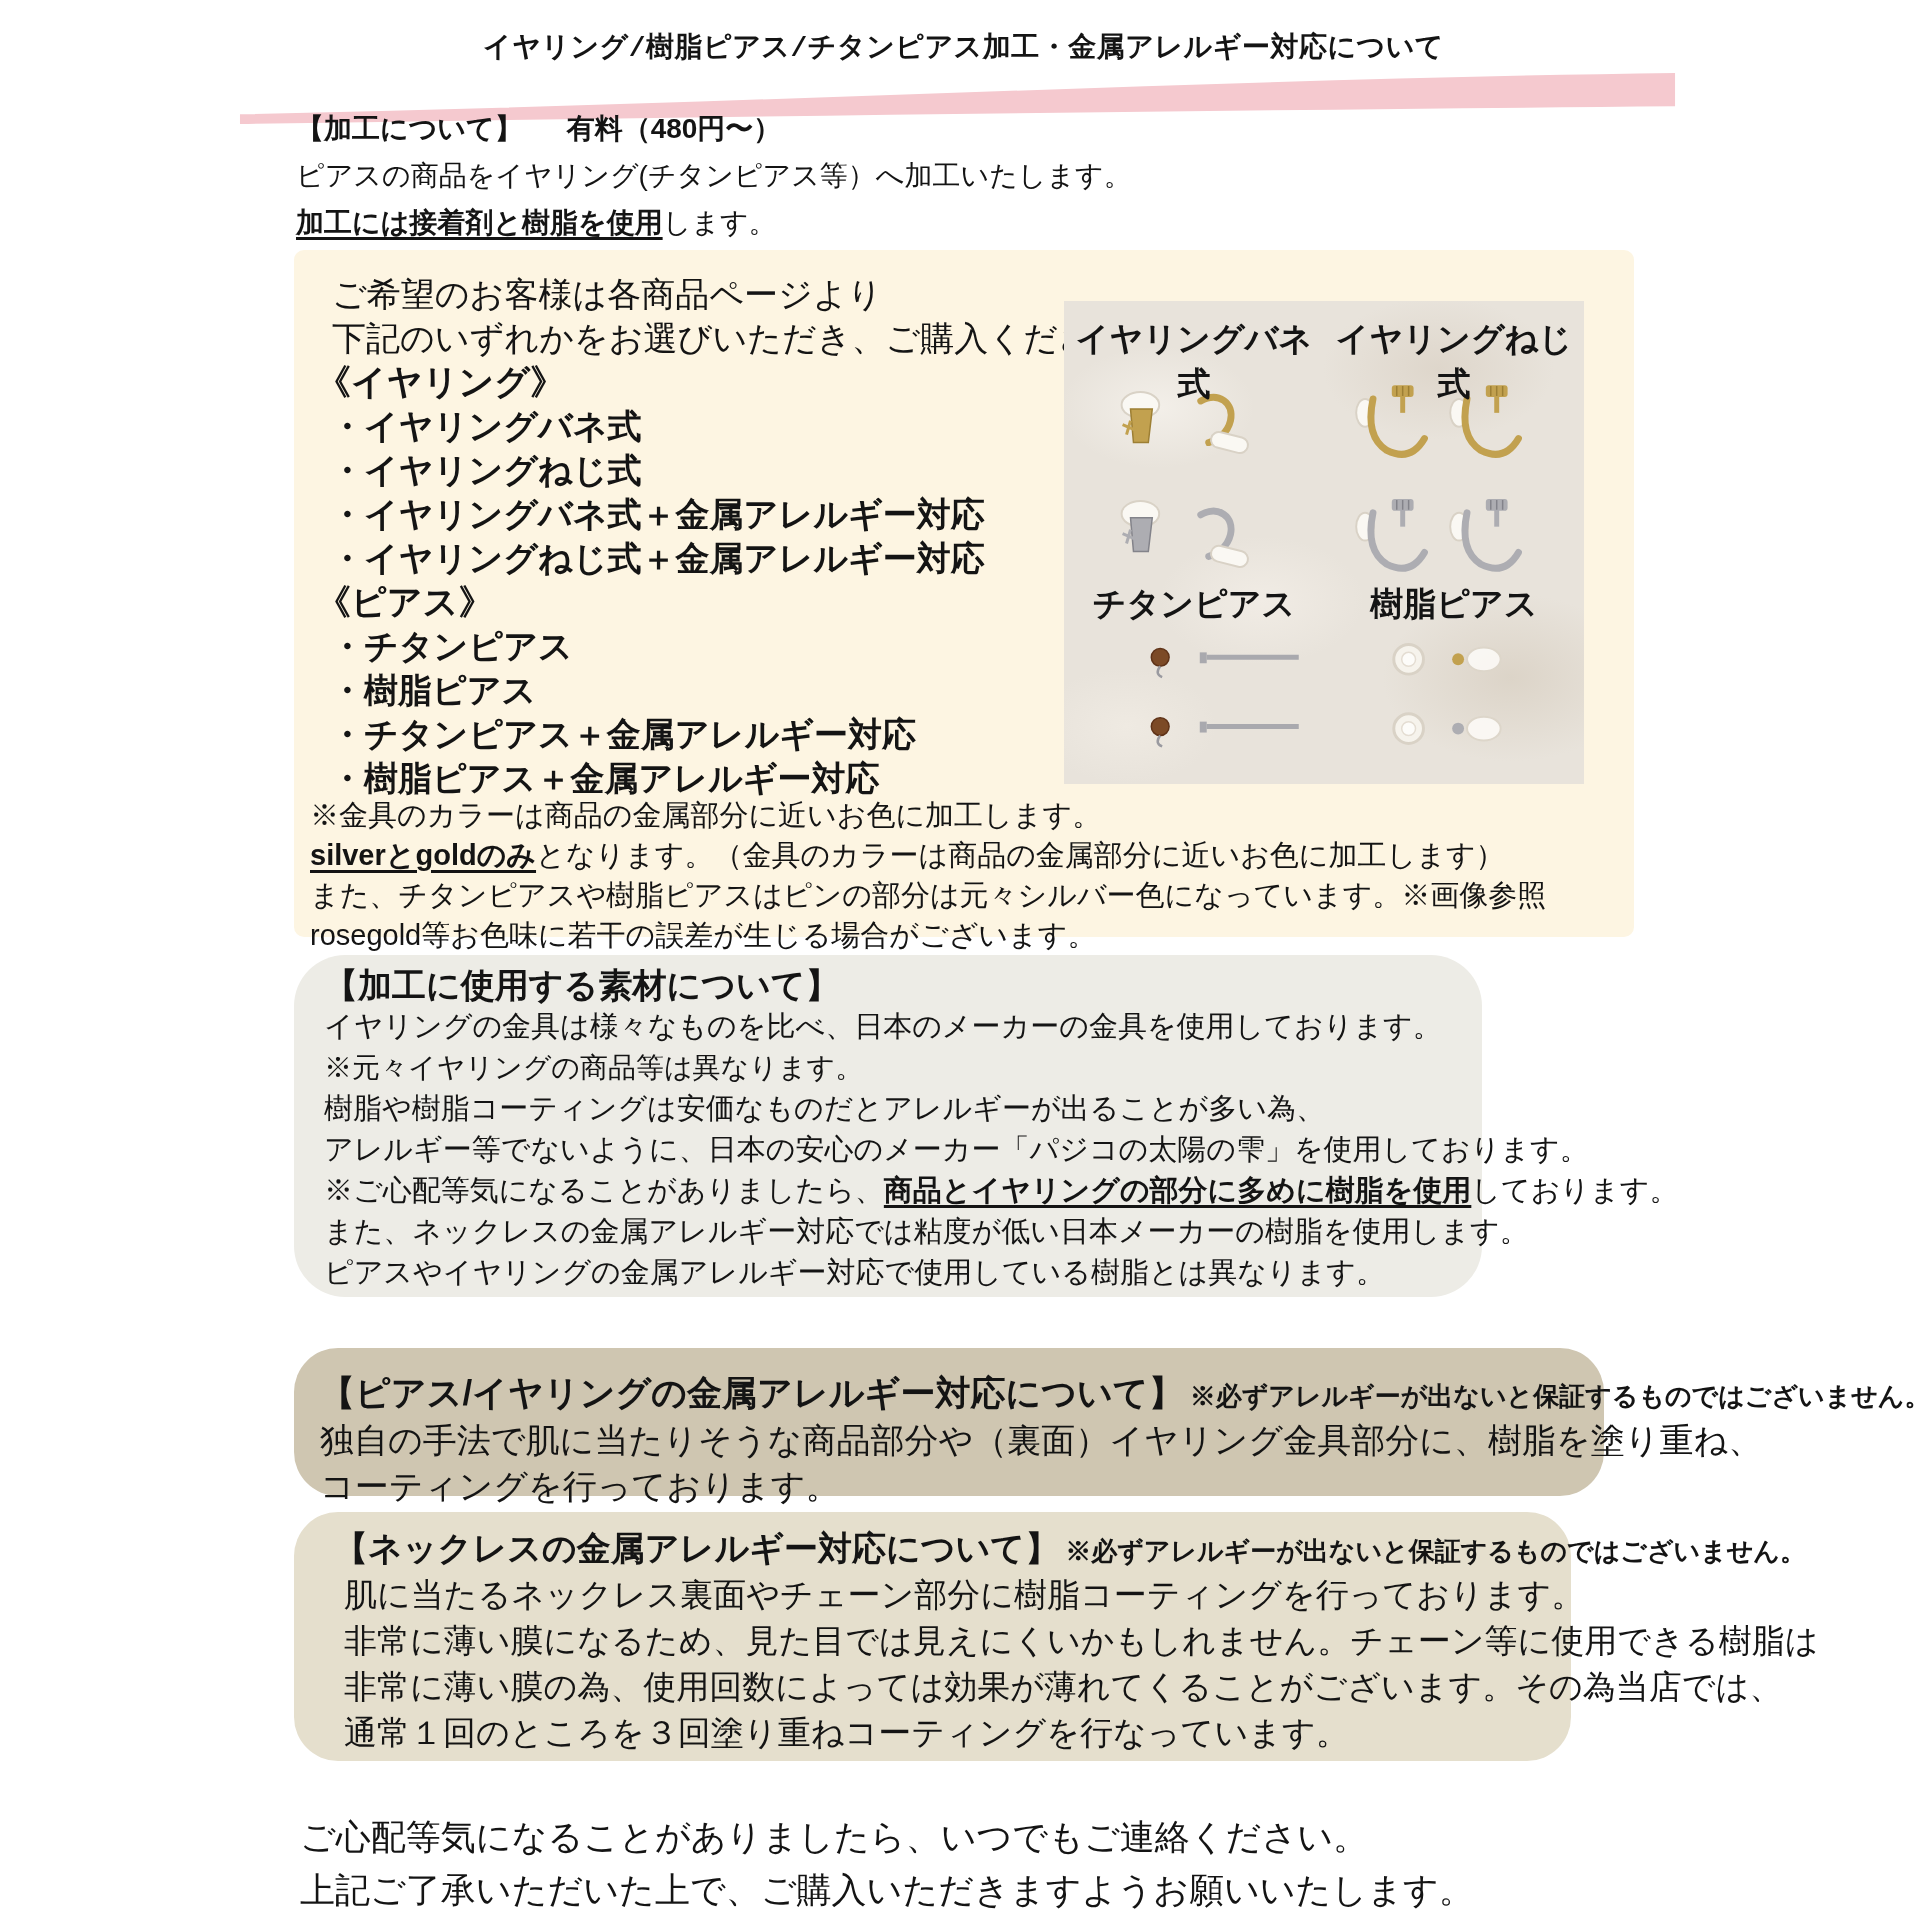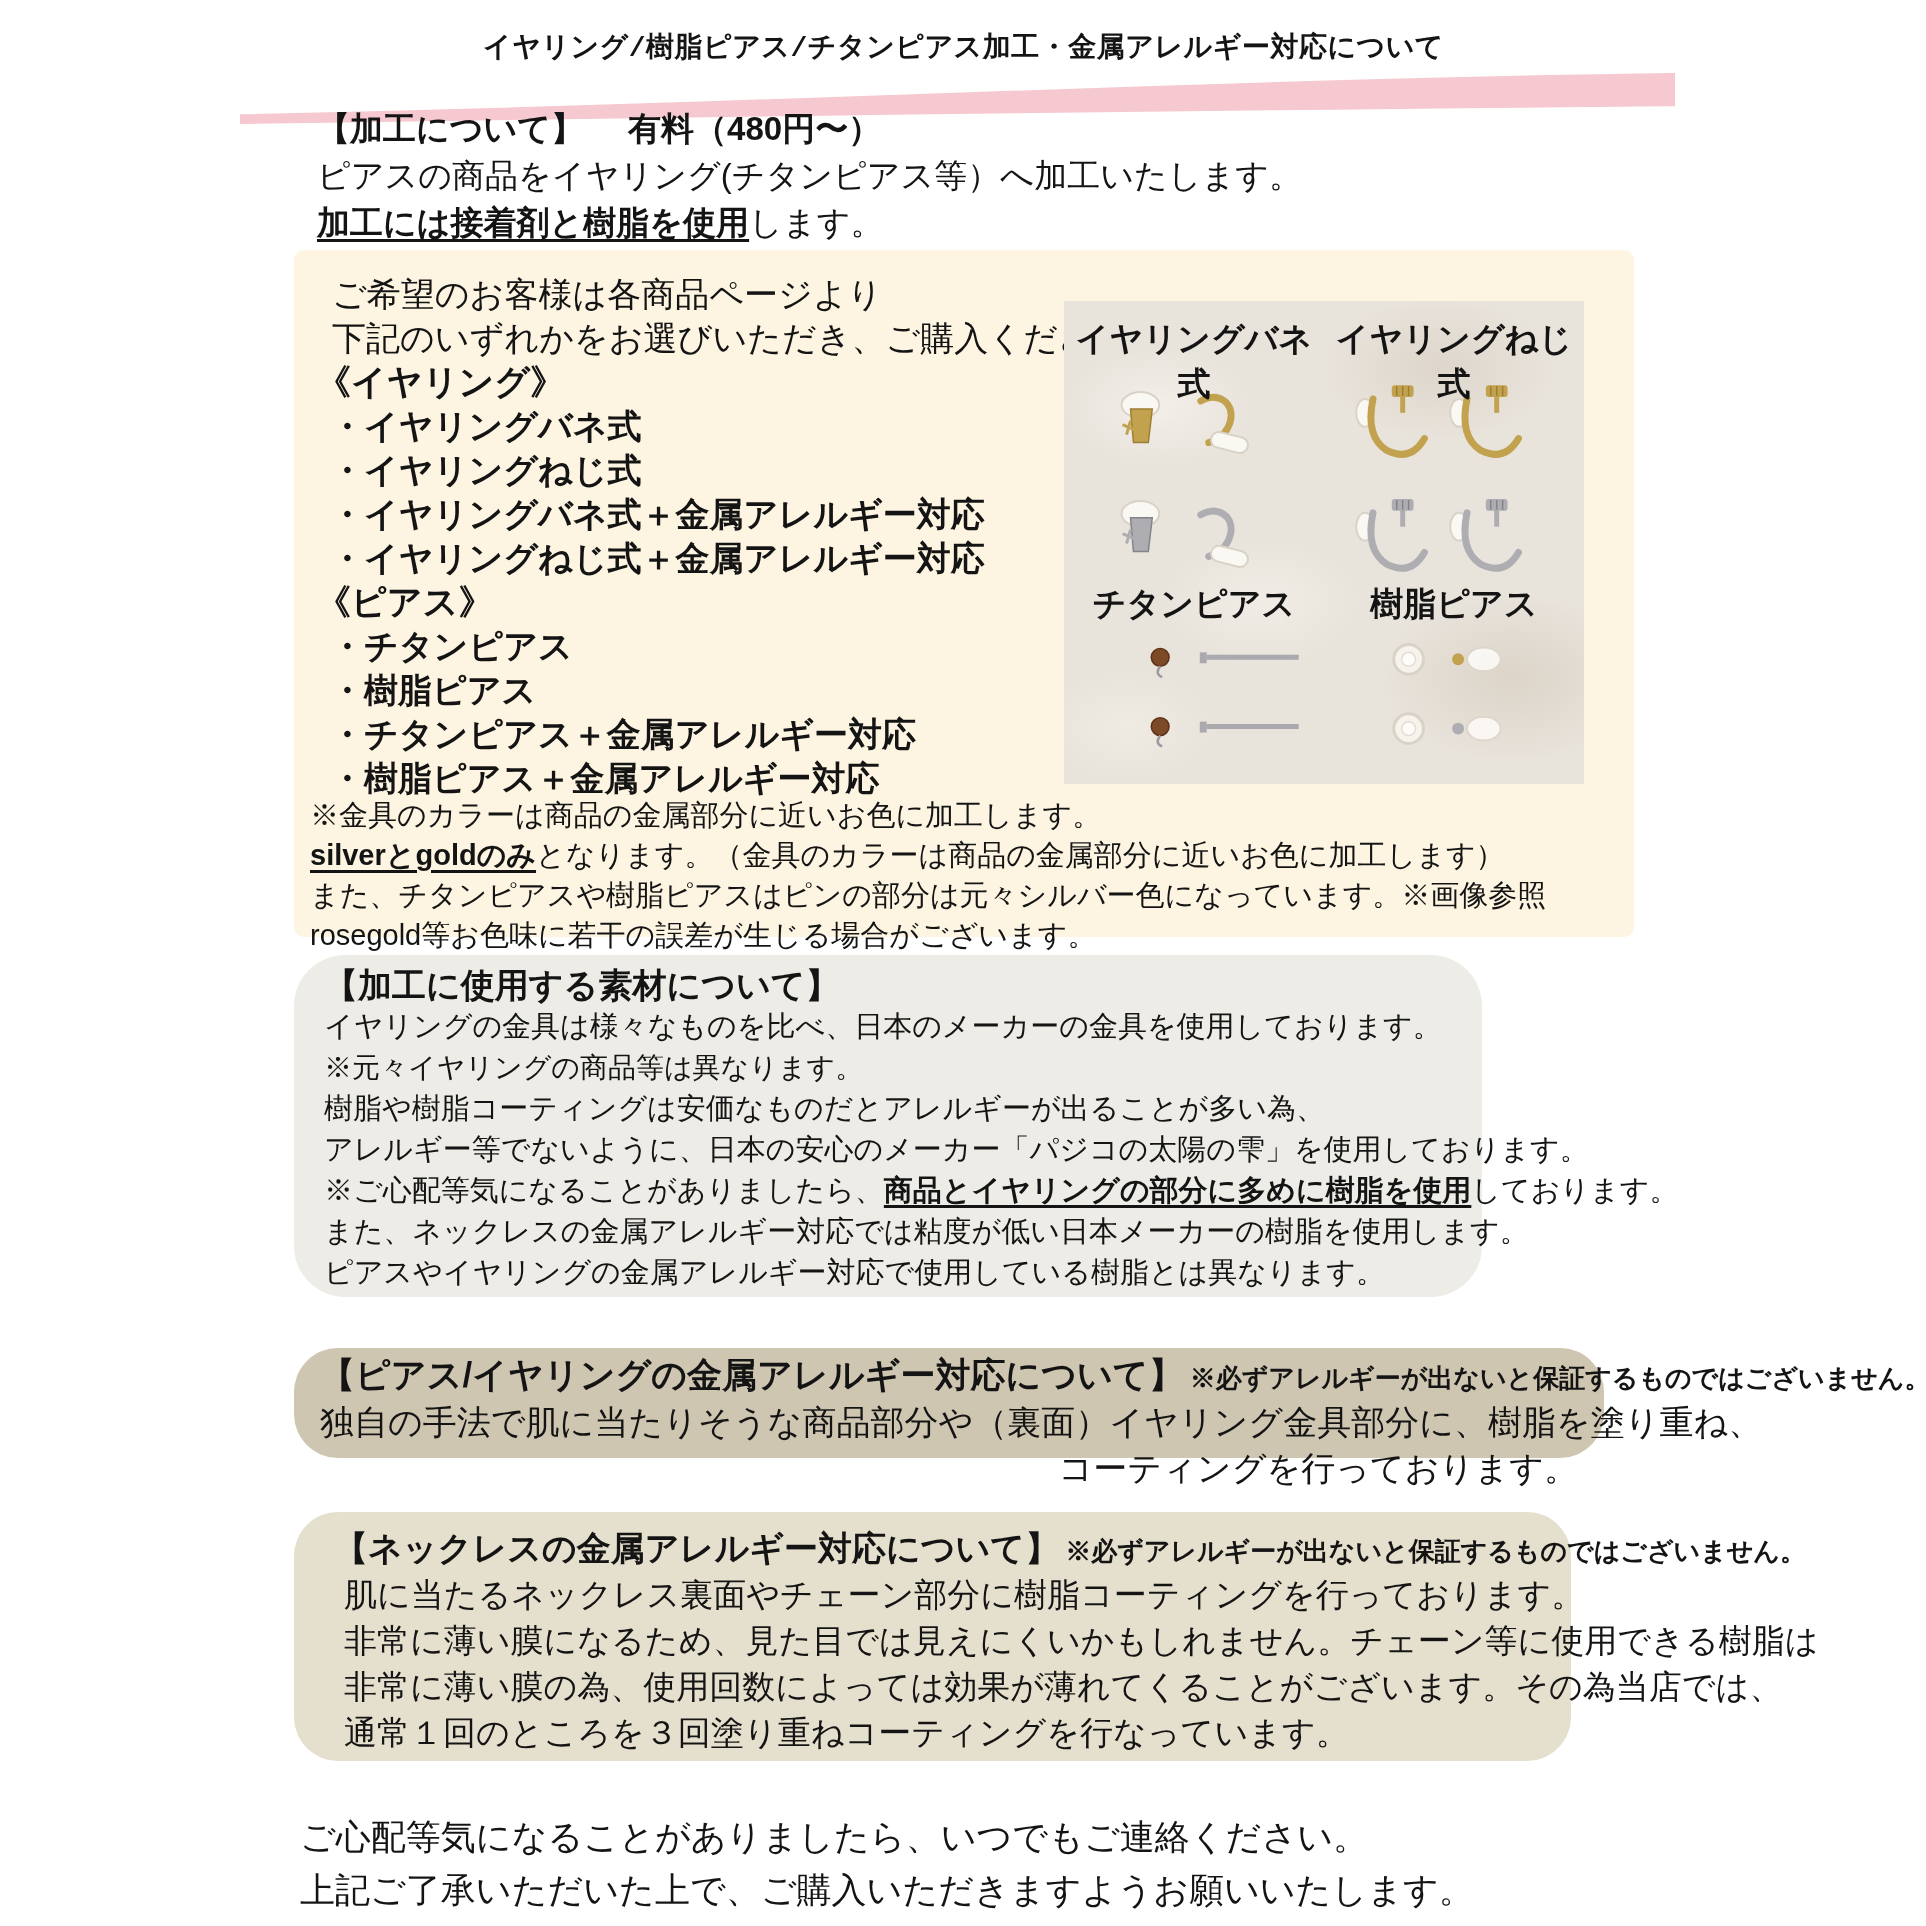--- a/index.html
+++ b/index.html
@@ -12,30 +12,30 @@
 
   
   .title-wrap{position:absolute;left:0;top:16px;width:1927px;text-align:center;}
   .swoosh{position:absolute;left:238px;top:51px;width:1441px;height:61px;z-index:0;}
   h1.page-title{
     position:relative;z-index:1;margin:16px;font-size:28px;font-weight:700;
     letter-spacing:0.5px;line-height:1.2;font-family:Liberation Mono, monospace;
   }
 
   
-  .intro{position:absolute;left:317px;top:105px;font-size:33px;line-height:47px;}
+  .intro{position:absolute;left:296px;top:105px;font-size:28px;line-height:47px;}
   .intro .l1{font-weight:700;}
   .intro .price{margin-left:44px;}
   .u-bold{font-weight:700;text-decoration:underline;text-underline-offset:5px;text-decoration-thickness:3px;}
 
   
   .box{position:absolute;box-sizing:border-box;}
   .cream-box{left:294px;top:250px;width:1340px;height:687px;background:#fdf5e2;border-radius:10px;}
   .gray-box{left:294px;top:955px;width:1188px;height:342px;background:#edece6;border-radius:51px;padding:10px 30px;}
-  .tan-box{left:294px;top:1348px;width:1310px;height:110px;background:#cfc6b1;border-radius:44px;padding:4px 26px;text-align:right;}
+  .tan-box{left:294px;top:1348px;width:1310px;height:148px;background:#cfc6b1;border-radius:44px;padding:22px 26px;}
   .beige-box{left:294px;top:1512px;width:1277px;height:249px;background:#e5dfcd;border-radius:44px;padding:14px 40px;}
 
   
   .sel-list{position:absolute;left:22px;top:22px;font-size:34px;line-height:44px;white-space:nowrap;}
   .sel-list .plain{padding-left:16px;font-weight:400;}
   .sel-list .group{font-weight:700;font-size:35px;}
   .sel-list .opt{font-weight:700;padding-left:14px;}
 
   
   .photo{

